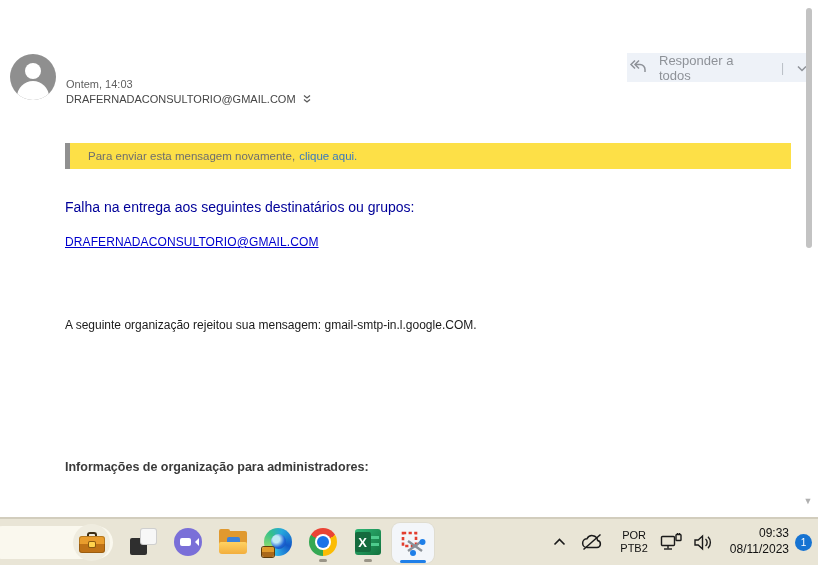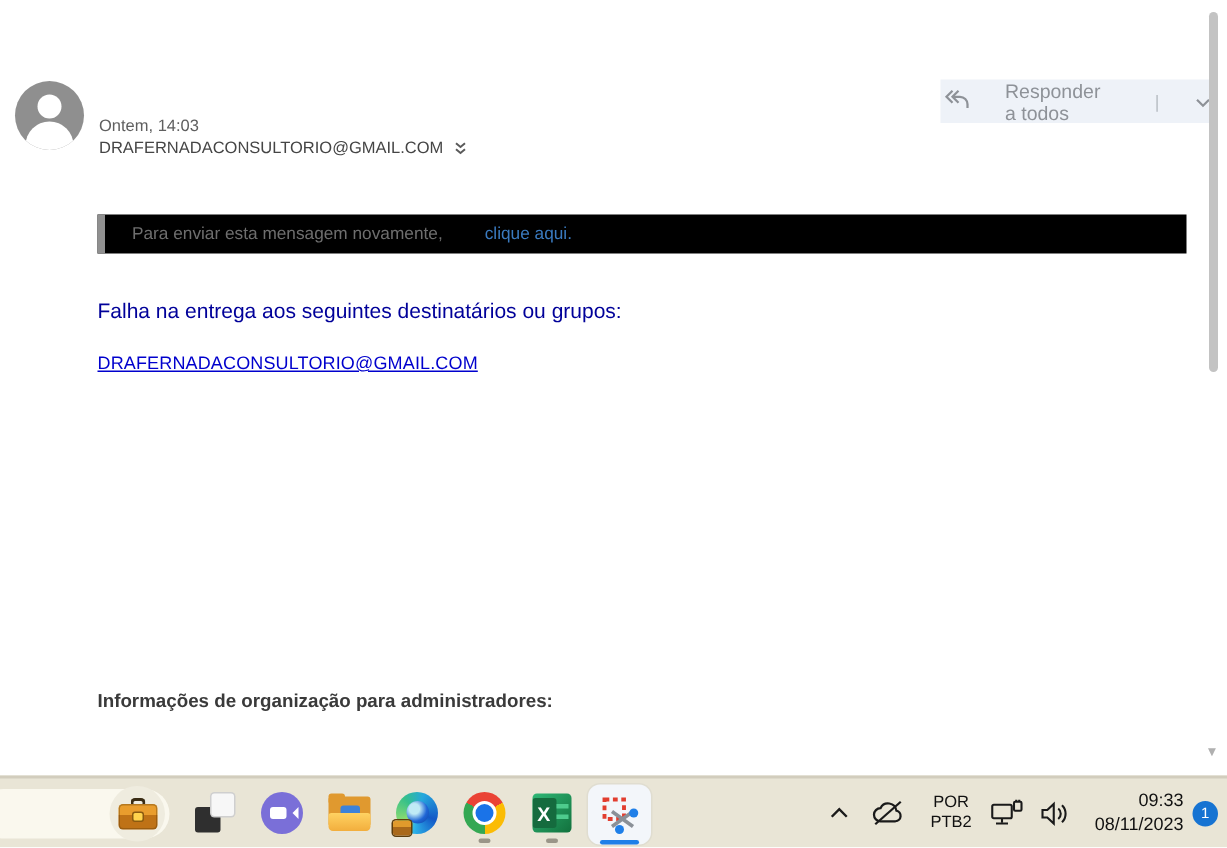--- a/index.html
+++ b/index.html
@@ -15,27 +15,27 @@
             background:#8f8f8f; overflow:hidden; }
   .avatar::before { content:""; position:absolute; left:15px; top:9px; width:16px; height:16px; border-radius:50%; background:#fff; }
   .avatar::after  { content:""; position:absolute; left:7px; top:27px; width:32px; height:22px; border-radius:16px 16px 0 0; background:#fff; }
 
   .sender   { position:absolute; left:66px; top:57px; font-size:15px; color:#2f2f2f; white-space:nowrap; }
   .meta     { position:absolute; left:66px; top:78px; font-size:11px; color:#5f5f5f; }
   .rcpt-row { position:absolute; left:66px; top:93px; font-size:11px; color:#454545; display:flex; align-items:center; gap:6px; }
   .dbl-chev { display:inline-flex; color:#5a5a5a; }
 
   .reply-btn { position:absolute; left:627px; top:53px; width:180px; height:29px; background:#eef2f8;
-               display:flex; align-items:center; justify-content:center; gap:24px;
+               display:flex; align-items:center; justify-content:center; gap:13px;
                font-size:13px; color:#8e9298; cursor:default; }
   .reply-btn .sep { color:#b9bec4; font-size:12px; margin-left:2px; }
 
-  .notice-bar { position:absolute; left:65px; top:143px; width:726px; height:26px; background:#000000;
+  .notice-bar { position:absolute; left:65px; top:143px; width:726px; height:26px; background:#fde047;
                 border-left:5px solid #909090; display:flex; align-items:center; padding-left:18px;
-                font-size:11.5px; color:#6e6e6e;gap:24px; }
+                font-size:11.5px; color:#6e6e6e; }
   .notice-bar a { color:#3a7abf; text-decoration:none; margin-left:4px; }
 
   .fail-heading { position:absolute; left:65px; top:199px; font-size:14px; font-weight:normal; color:#000099; }
   .fail-link    { position:absolute; left:65px; top:235px; font-size:12px; color:#0000cd; text-decoration:underline; letter-spacing:.1px; }
   .fail-body    { position:absolute; left:65px; top:250px; width:712px; font-size:14px; line-height:1.48; color:#1f1f1f; }
   .reject-line  { position:absolute; left:65px; top:318px; font-size:12px; color:#1a1a1a; }
   .diag-heading { position:absolute; left:65px; top:460px; font-size:12.5px; font-weight:bold; color:#3a3a3a; }
   .origin-line  { position:absolute; left:65px; top:487px; font-size:12px; color:#4f4f4f; }
 
   .scroll-thumb { position:absolute; left:806px; top:8px; width:6px; height:240px; border-radius:3px; background:#c3c3c3; }
@@ -150,20 +150,21 @@
     <div class="notice-bar">
       <span>Para enviar esta mensagem novamente,</span>
       <a href="#">clique aqui.</a>
     </div>
 
     <div class="fail-heading">Falha na entrega aos seguintes destinatários ou grupos:</div>
 
     <a href="#" class="fail-link">DRAFERNADACONSULTORIO@GMAIL.COM</a>
 
 
+    <div class="reject-line">A seguinte organização rejeitou sua mensagem: gmail-smtp-in.l.google.COM.</div>
 
     <div class="diag-heading">Informações de organização para administradores:</div>
 
     <div class="scroll-thumb"></div>
     <div class="scroll-down">▼</div>
   </div>
 
   <div class="taskbar">
 
     <div class="tb-pill">

